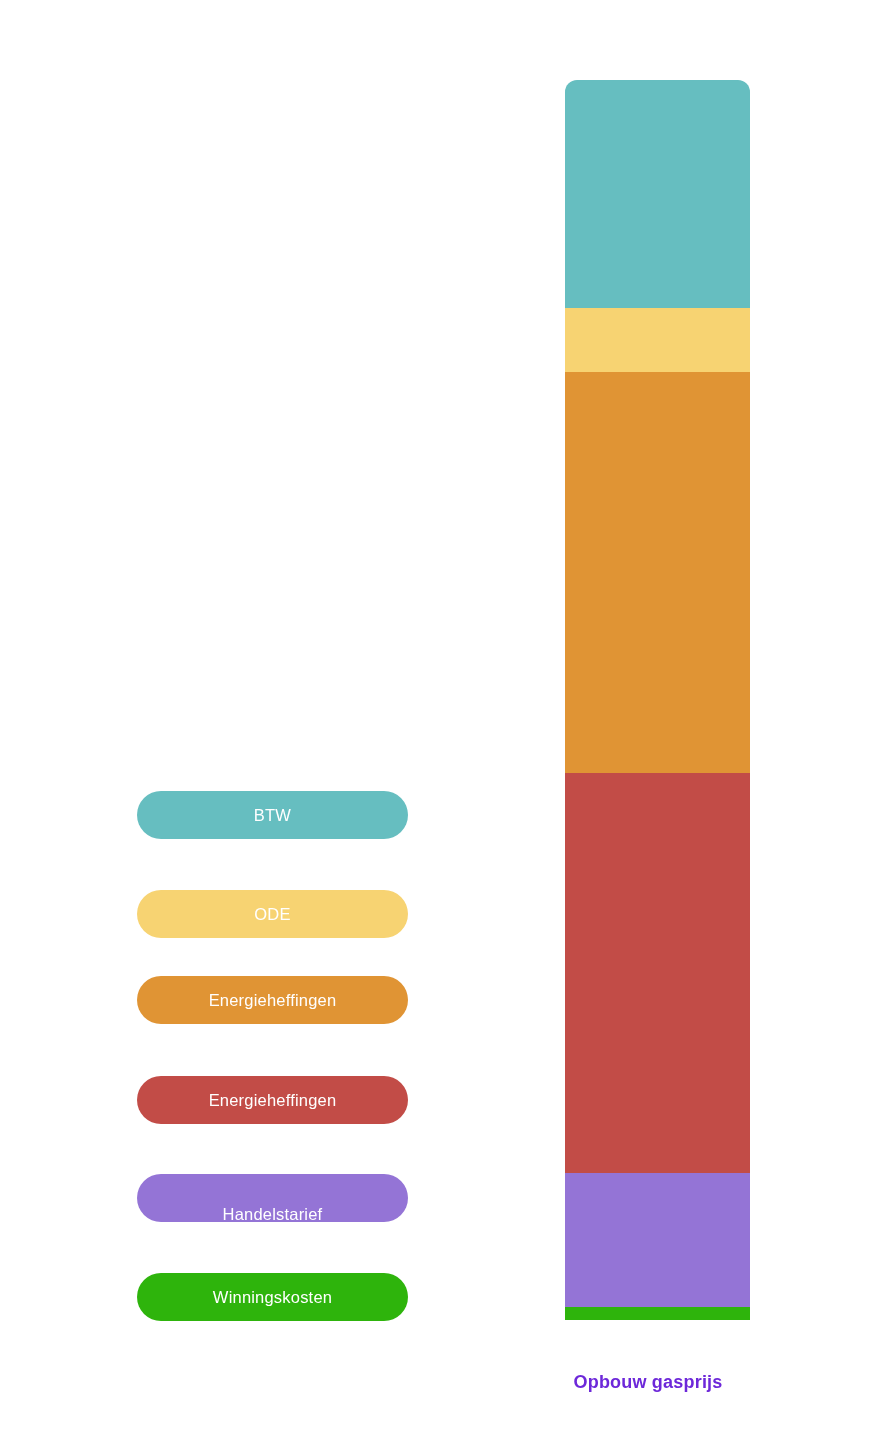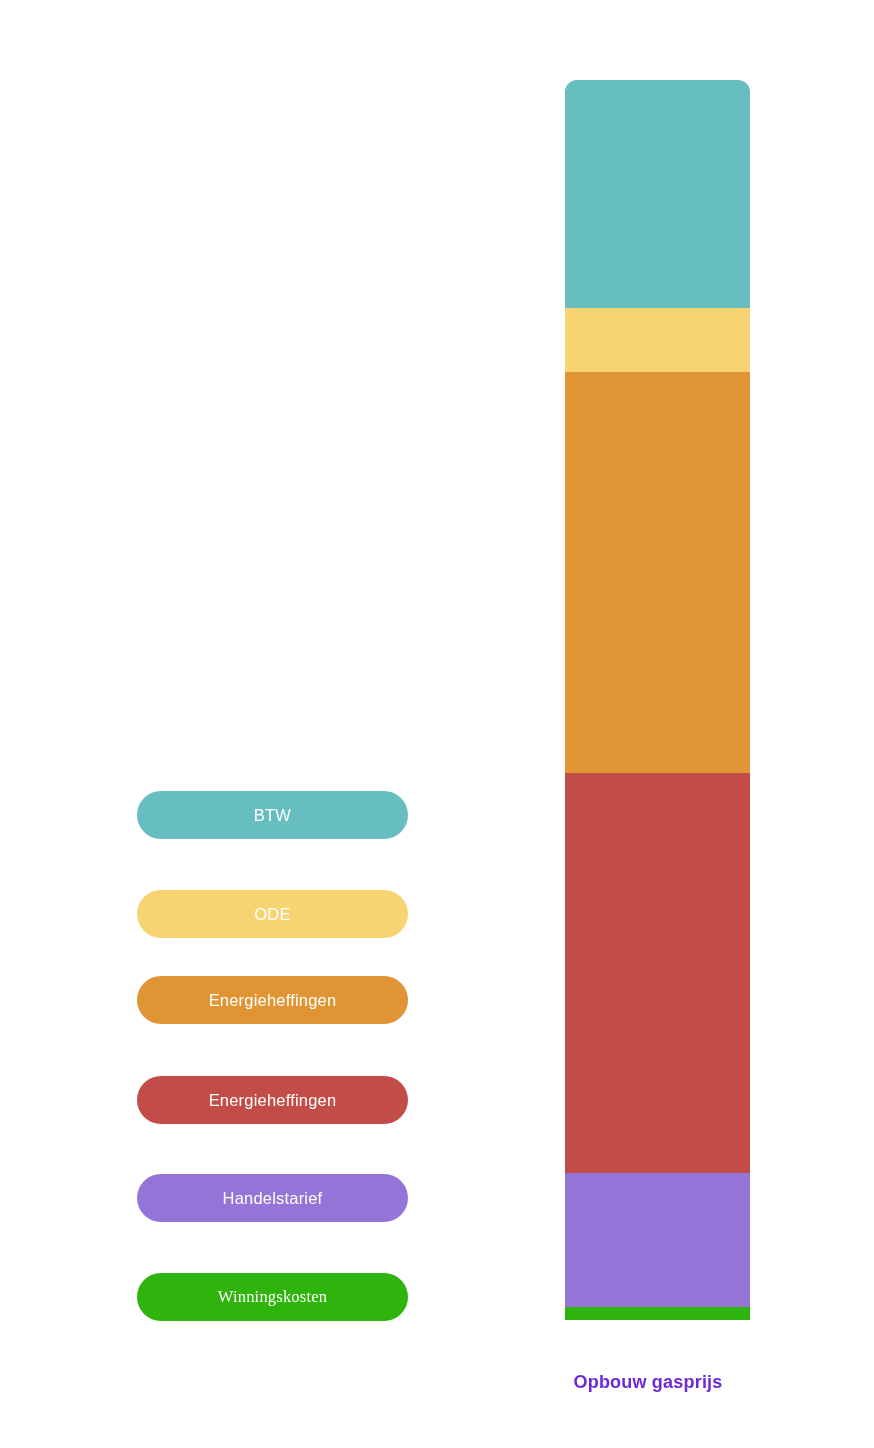--- a/index.html
+++ b/index.html
@@ -108,25 +108,25 @@
     </div>
 
     <div class="legend-pill" style="top:99px; background:#f7d372;">
       <span class="legend-pill-label">ODE</span>
     </div>
 
     <div class="legend-pill" style="top:285px; background:#c24c47;">
       <span class="legend-pill-label">Energieheffingen</span>
     </div>
 
-    <div class="legend-pill" style="top:383px; background:#9474d6;">
+    <div class="legend-pill" style="top:383px; background:#9474d6;align-items:flex-end;">
       <span class="legend-pill-label">Handelstarief</span>
     </div>
 
-    <div class="legend-pill" style="top:482px; background:#2eb40c;font-family:Liberation Serif, serif;">
+    <div class="legend-pill" style="top:482px; background:#2eb40c;">
       <span class="legend-pill-label">Winningskosten</span>
     </div>
 
   </div>
 
   <div id="bar-wrapper">
     <div id="bar">
       <div class="bar-segment" style="height:228px; background:#66bec0;"></div>
       <div class="bar-segment" style="height:64px;  background:#f7d372;"></div>
       <div class="bar-segment" style="height:401px; background:#e09434;"></div>

